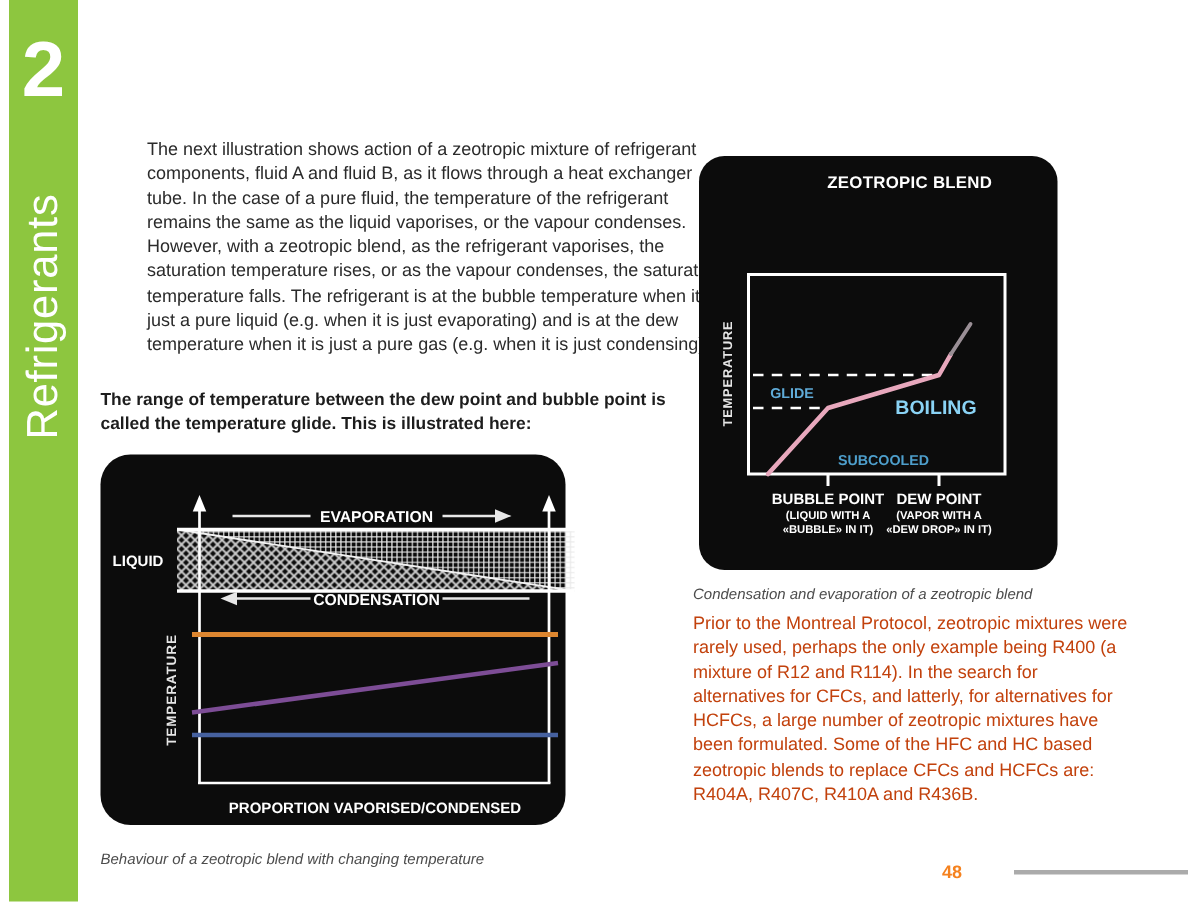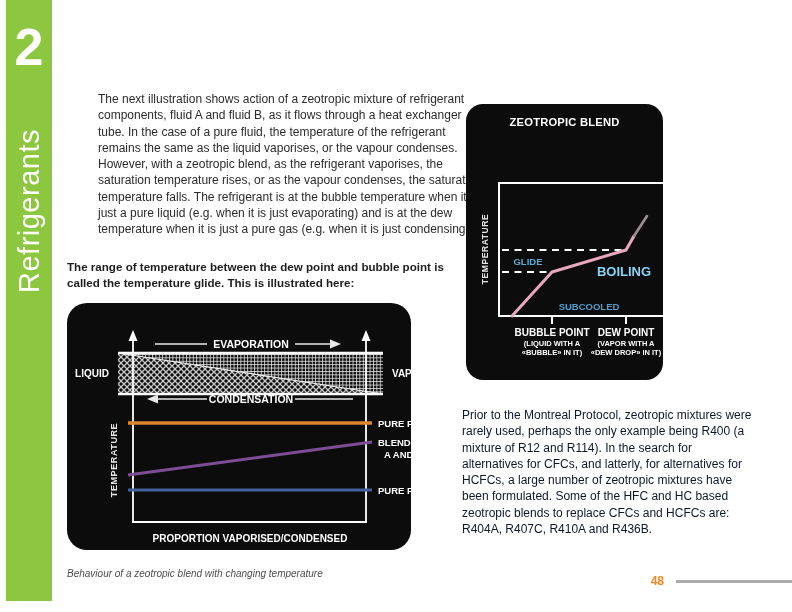--- a/index.html
+++ b/index.html
@@ -10,34 +10,34 @@
   .chapter-num{position:absolute;left:6px;top:18px;width:46px;text-align:center;
         font-size:52px;font-weight:bold;color:#ffffff;line-height:58px;}
   .chapter-title{position:absolute;left:13px;top:293px;transform-origin:0 0;
         transform:rotate(-90deg);font-size:29px;font-weight:400;color:#ffffff;white-space:nowrap;letter-spacing:.5px;}
 
   .intro-para{position:absolute;left:67px;top:91px;width:386px;font-size:12px;line-height:16.3px;color:#2b2b2b;margin-left:31px;}
   .intro-emph{position:absolute;left:67px;top:259px;width:386px;font-size:11.6px;line-height:16px;
         font-weight:bold;color:#1d1d1d;}
 
   .panel{position:absolute;background:#0c0c0c;border-radius:20px;}
-  .panel-left{left:67px;top:303px;width:344px;height:247px;}
-  .panel-right{left:466px;top:104px;width:197px;height:276px;border-radius:17px;}
+  .panel-left{left:67px;top:303px;width:310px;height:247px;}
+  .panel-right{left:466px;top:104px;width:197px;height:276px;border-radius:17px;padding-left:42px;}
 
   .pt-title{padding-top:11px;text-align:center;color:#ffffff;font-weight:bold;
         font-size:11.2px;line-height:14.6px;letter-spacing:.2px;}
   .pt-svg{position:absolute;left:0;top:70px;}
 
   .caption{position:absolute;font-style:italic;font-size:10px;color:#4c4c4c;}
   .caption-left{left:67px;top:568px;width:360px;}
   .caption-right{left:462px;top:391px;width:287px;}
 
-  .montreal-para{position:absolute;left:462px;top:407px;width:292px;font-size:12px;line-height:16.3px;color:#0f172a;}
+  .montreal-para{position:absolute;left:462px;top:407px;width:292px;font-size:12px;line-height:16.3px;color:#c2410c;}
 
-  .page-num{position:absolute;left:628px;top:574px;width:36px;text-align:right;
+  .page-num{position:absolute;left:628px;top:574px;width:36px;
         font-size:12px;font-weight:bold;color:#F5821F;}
   .footer-rule{position:absolute;left:676px;top:580px;width:116px;height:3px;background:#ABABAB;}
 
   svg text{font-family:"Liberation Sans", sans-serif;}
 </style>
 </head>
 <body>
 
 <div class="page">
 
@@ -131,19 +131,20 @@
 
       <text x="86" y="162" text-anchor="middle" font-size="10" font-weight="bold" fill="#ffffff">BUBBLE POINT</text>
       <text x="86" y="172" text-anchor="middle" font-size="7.5" font-weight="bold" fill="#ffffff">(LIQUID WITH A</text>
       <text x="86" y="181" text-anchor="middle" font-size="7.5" font-weight="bold" fill="#ffffff">«BUBBLE» IN IT)</text>
 
       <text x="160" y="162" text-anchor="middle" font-size="10" font-weight="bold" fill="#ffffff">DEW POINT</text>
       <text x="160" y="172" text-anchor="middle" font-size="7.5" font-weight="bold" fill="#ffffff">(VAPOR WITH A</text>
       <text x="160" y="181" text-anchor="middle" font-size="7.5" font-weight="bold" fill="#ffffff">«DEW DROP» IN IT)</text>
     </svg>
   </div>
+  <div class="caption caption-right">Condensation and evaporation of a zeotropic blend</div>
 
   <div class="montreal-para">Prior to the Montreal Protocol, zeotropic mixtures were rarely used, perhaps the only example being R400 (a mixture of R12 and R114). In the search for alternatives for CFCs, and latterly, for alternatives for HCFCs, a large number of zeotropic mixtures have been formulated. Some of the HFC and HC based zeotropic blends to replace CFCs and HCFCs are: R404A, R407C, R410A and R436B.</div>
 
   <div class="page-num">48</div>
   <div class="footer-rule"></div>
 
 </div>
 
 </body></html>

